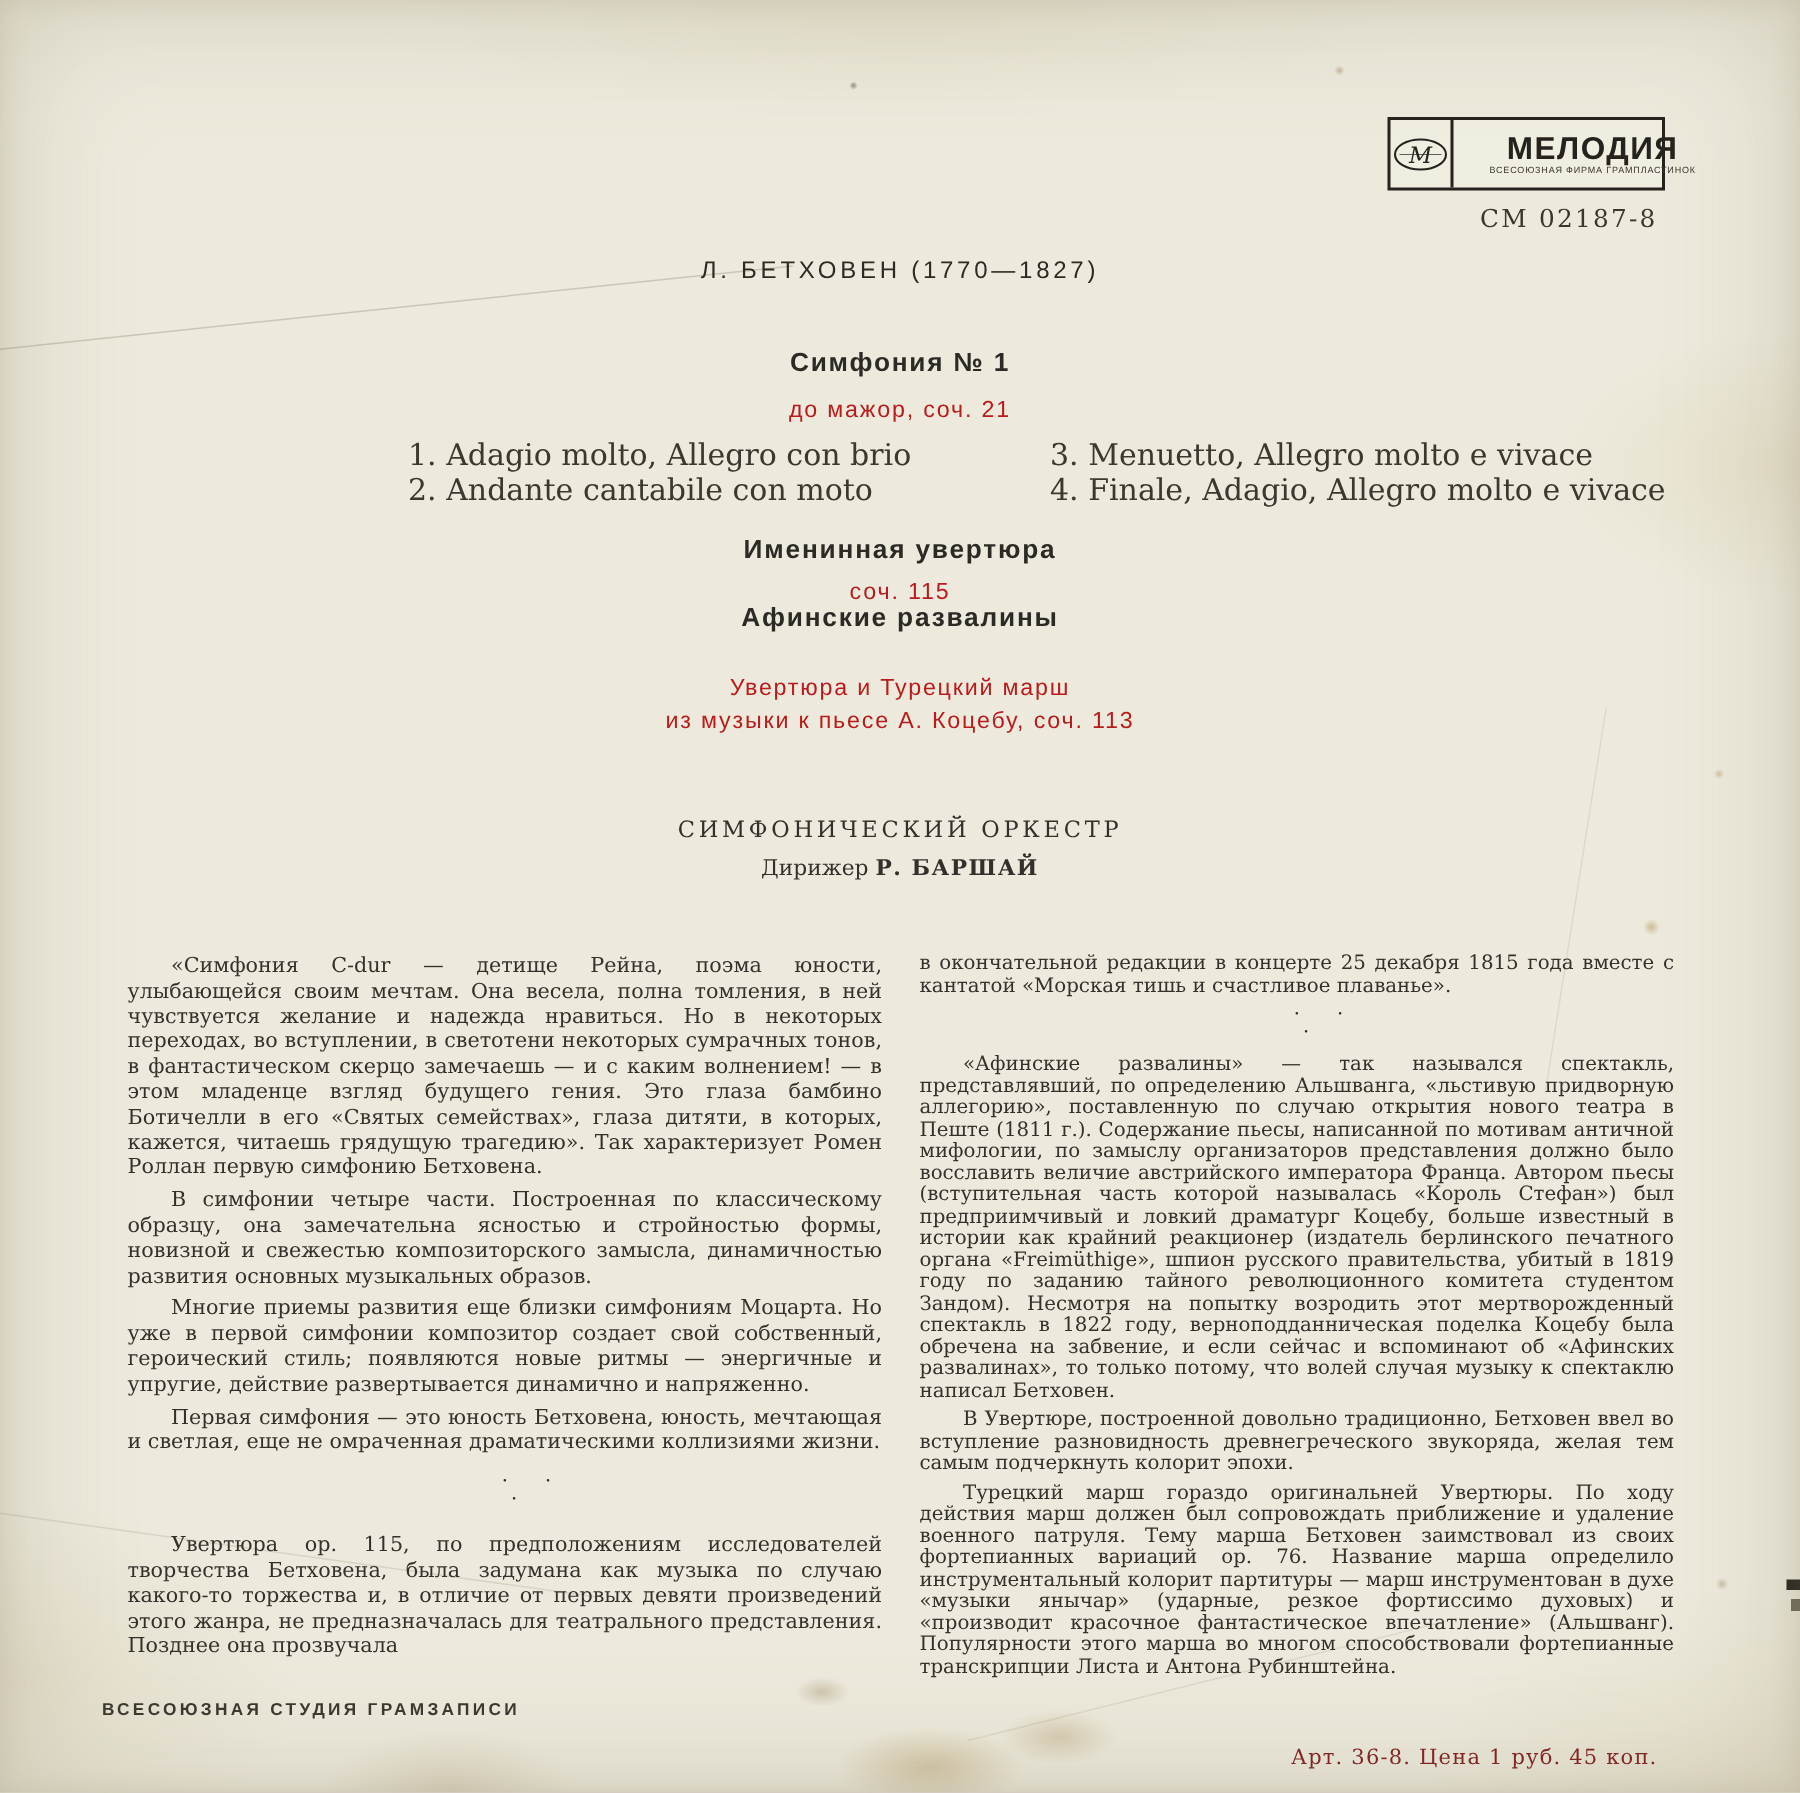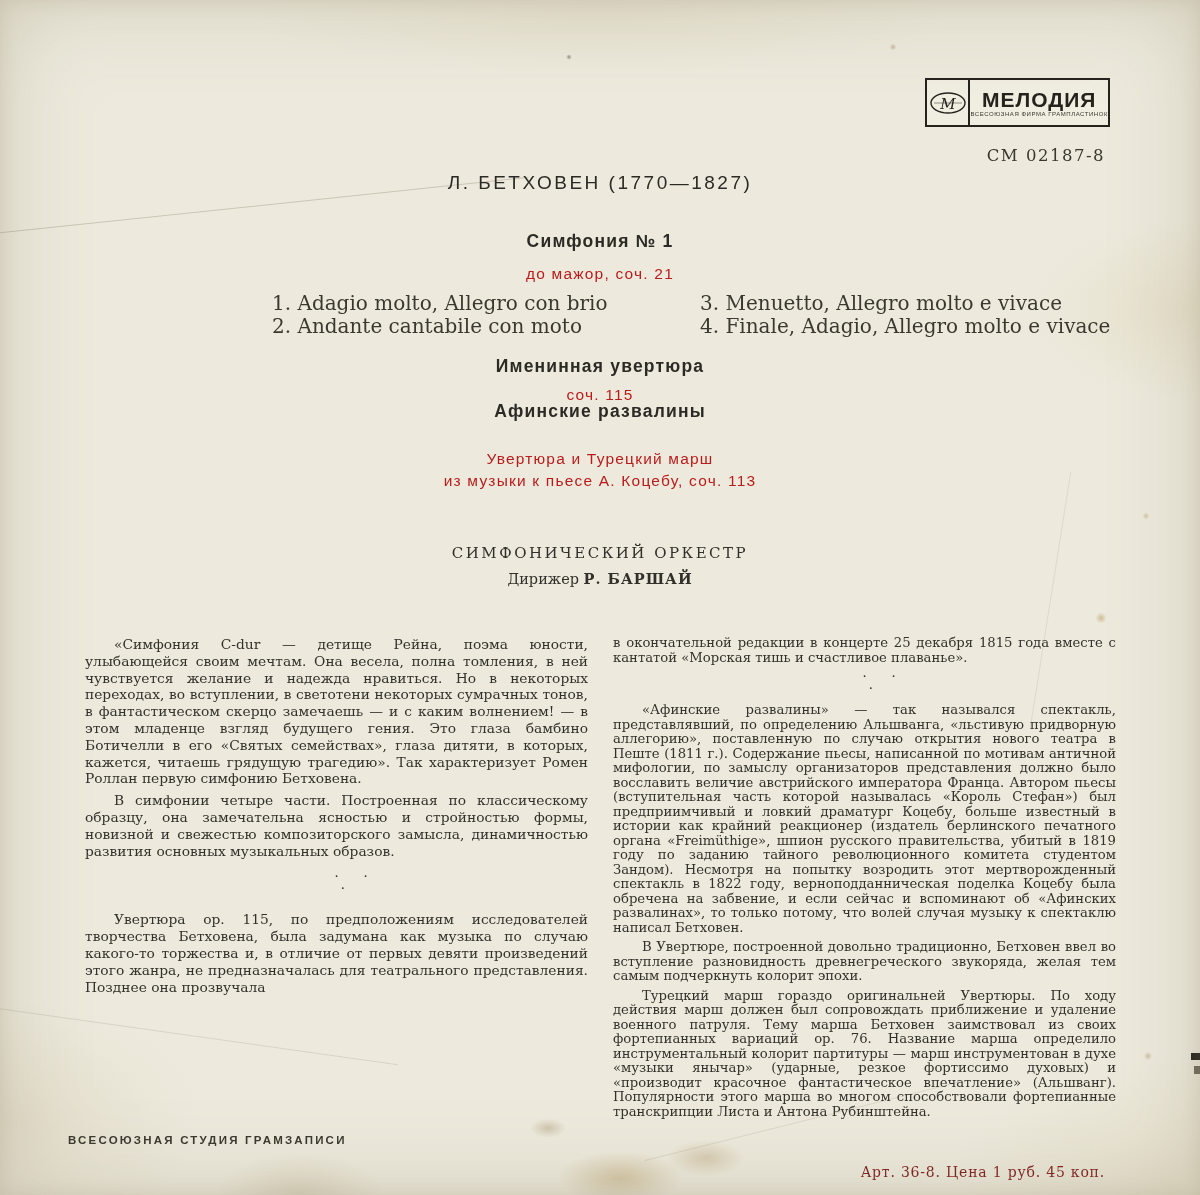--- a/index.html
+++ b/index.html
@@ -35,29 +35,29 @@
   .crease.c4{left:1050px;top:470px;width:1px;height:260px;transform:rotate(9deg);opacity:.45;}
 
   .abs{position:absolute;}
   .ctr{left:10px;width:1180px;text-align:center;}
 
   
   .logo{left:925px;top:78px;width:181px;height:45px;border:2px solid #26231e;
     display:flex;align-items:stretch;background:rgba(245,243,233,0.4);}
   .logo .mono{width:50px;display:flex;align-items:center;justify-content:center;
     border-right:2px solid #26231e;}
-  .logo .txt{flex:1;display:flex;flex-direction:column;align-items:center;justify-content:center;padding-top:2px;}
+  .logo .txt{flex:1;display:flex;flex-direction:column;align-items:center;justify-content:center;padding-top:2px;padding-left:24px;}
   .logo-name{font-family:"Liberation Sans",sans-serif;font-weight:700;font-size:21px;
     letter-spacing:1px;color:#26231e;line-height:20px;}
   .logo-sub{font-family:"Liberation Sans",sans-serif;font-size:6px;letter-spacing:0.55px;
     color:#3a372f;margin-top:1px;white-space:nowrap;}
 
-  .catalog{right:95px;top:146px;font-size:16.5px;letter-spacing:1.5px;color:#3a372f;}
+  .catalog{right:95px;top:136px;font-size:16.5px;letter-spacing:1.5px;color:#3a372f;}
 
-  .composer{top:172px;font-family:"Liberation Sans",sans-serif;font-size:19px;
+  .composer{top:172px;font-family:"Liberation Sans",sans-serif;font-size:16px;
     letter-spacing:2.5px;color:#2c2a24;}
 
   .h-bold{font-family:"Liberation Sans",sans-serif;font-weight:700;font-size:17.5px;
     letter-spacing:1.2px;color:#2c2a24;}
   .h-sub{font-family:"Liberation Sans",sans-serif;font-size:15.5px;letter-spacing:1.2px;color:#b91c1c;}
 
   .sym-title{top:231px;}
   .sym-sub{top:265px;}
   .mov{top:292px;font-size:20px;color:#3a382f;line-height:22.5px;white-space:nowrap;}
   .mov.left{left:272px;}
@@ -138,20 +138,22 @@
   <div class="abs ctr h-sub ru-s2">из музыки к пьесе А. Коцебу, соч. 113</div>
 
   <div class="abs ctr cond">
     <span>Дирижер </span><b>Р. БАРШАЙ</b>
   </div>
   <div class="abs ctr orch">СИМФОНИЧЕСКИЙ ОРКЕСТР</div>
 
   <div class="abs col left">
     <p>«Симфония C-dur — детище Рейна, поэма юности, улыбающейся своим мечтам. Она весела, полна томления, в ней чувствуется желание и надежда нравиться. Но в некоторых переходах, во вступлении, в светотени некоторых сумрачных тонов, в фантастическом скерцо замечаешь — и с каким волнением! — в этом младенце взгляд будущего гения. Это глаза бамбино Ботичелли в его «Святых семействах», глаза дитяти, в которых, кажется, читаешь грядущую трагедию». Так характеризует Ромен Роллан первую симфонию Бетховена.</p>
     <p>В симфонии четыре части. Построенная по классическому образцу, она замечательна ясностью и стройностью формы, новизной и свежестью композиторского замысла, динамичностью развития основных музыкальных образов.</p>
+    <p>Многие приемы развития еще близки симфониям Моцарта. Но уже в первой симфонии композитор создает свой собственный, героический стиль; появляются новые ритмы — энергичные и упругие, действие развертывается динамично и напряженно.</p>
+    <p>Первая симфония — это юность Бетховена, юность, мечтающая и светлая, еще не омраченная драматическими коллизиями жизни.</p>
     <p class="dots sep-a">·      ·
    ·</p>
     <p>Увертюра ор. 115, по предположениям исследователей творчества Бетховена, была задумана как музыка по случаю какого-то торжества и, в отличие от первых девяти произведений этого жанра, не предназначалась для театрального представления. Позднее она прозвучала</p>
   </div>
 
   <div class="abs col right">
     <p class="noindent">в окончательной редакции в концерте 25 декабря 1815 года вместе с кантатой «Морская тишь и счастливое плаванье».</p>
     <p class="dots sep-b">·      ·
    ·</p>
     <p>«Афинские развалины» — так назывался спектакль, представлявший, по определению Альшванга, «льстивую придворную аллегорию», поставленную по случаю открытия нового театра в Пеште (1811 г.). Содержание пьесы, написанной по мотивам античной мифологии, по замыслу организаторов представления должно было восславить величие австрийского императора Франца. Автором пьесы (вступительная часть которой называлась «Король Стефан») был предприимчивый и ловкий драматург Коцебу, больше известный в истории как крайний реакционер (издатель берлинского печатного органа «Freimüthige», шпион русского правительства, убитый в 1819 году по заданию тайного революционного комитета студентом Зандом). Несмотря на попытку возродить этот мертворожденный спектакль в 1822 году, верноподданническая поделка Коцебу была обречена на забвение, и если сейчас и вспоминают об «Афинских развалинах», то только потому, что волей случая музыку к спектаклю написал Бетховен.</p>

